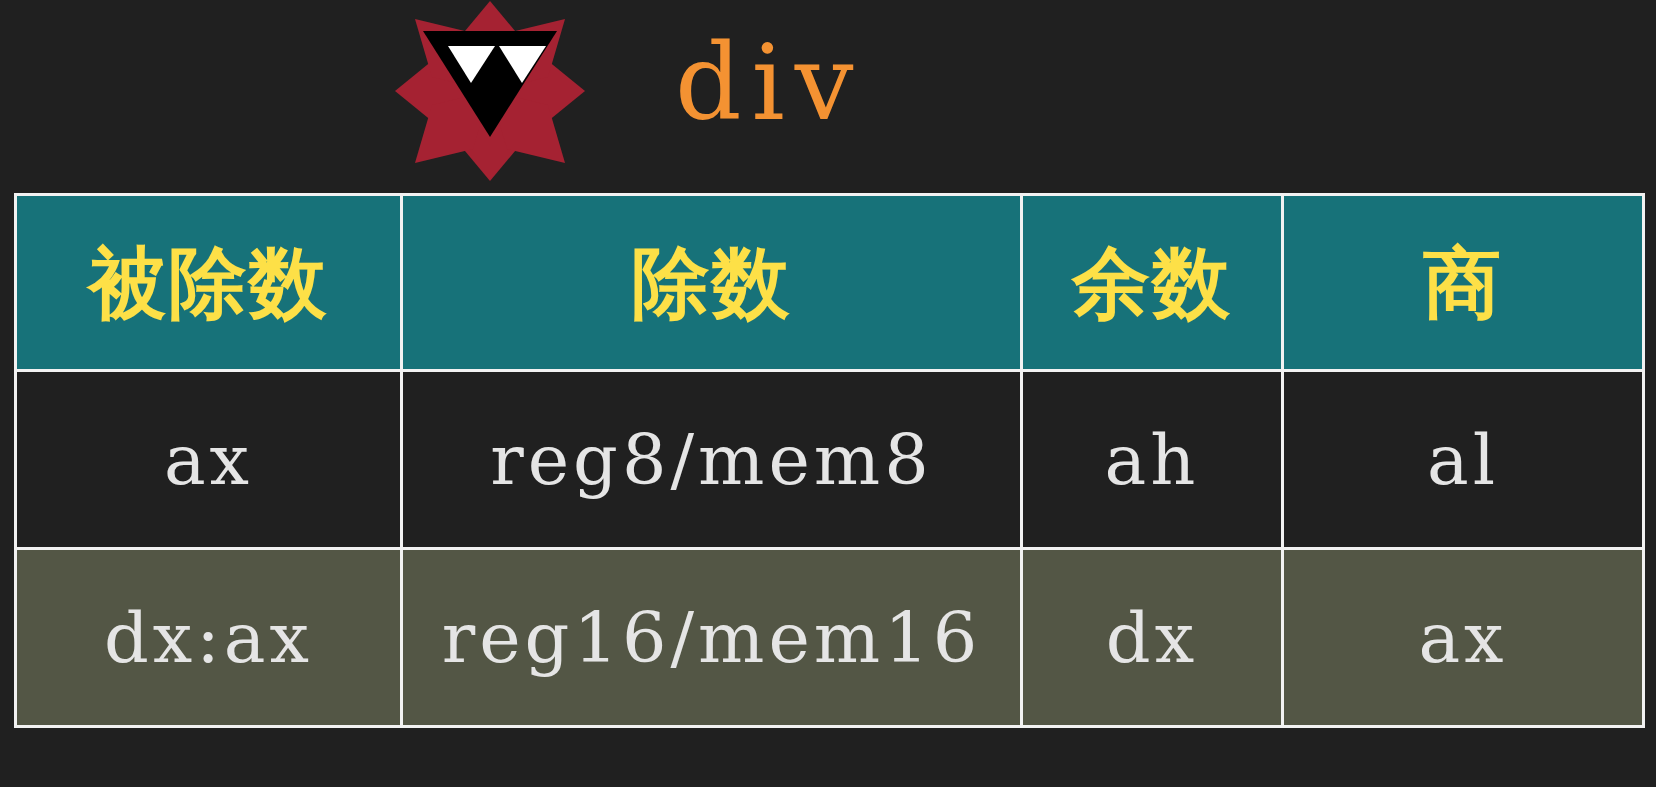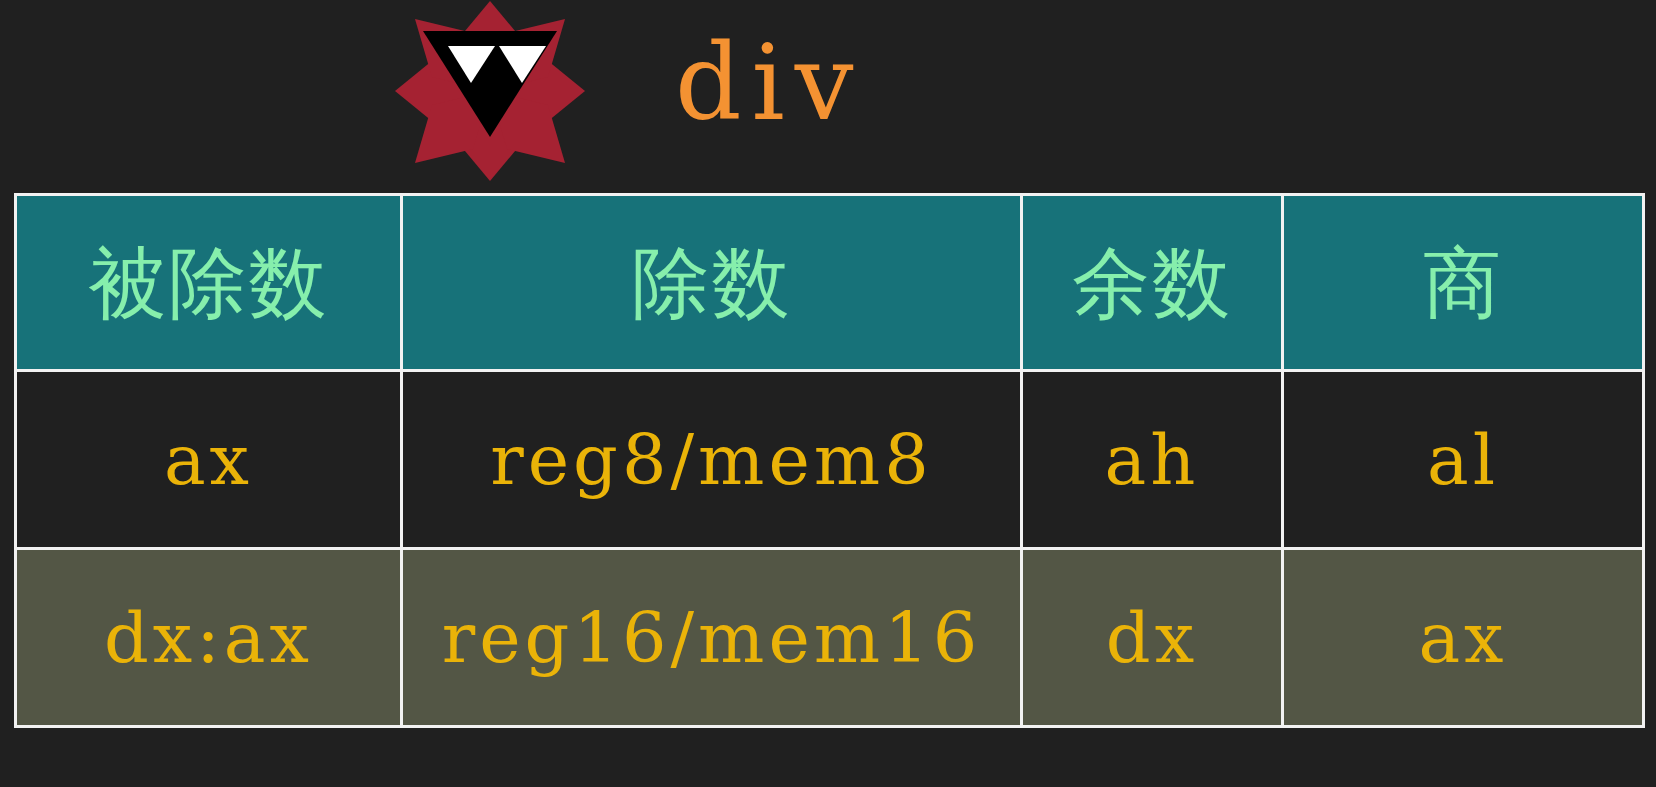--- a/index.html
+++ b/index.html
@@ -91,34 +91,34 @@
   col.c1 { width: 386px; }
   col.c2 { width: 620px; }
   col.c3 { width: 261px; }
   col.c4 { width: 361px; }
 
   thead tr { height: 176px; }
   tbody tr { height: 178px; }
 
   table.reg-table th {
     background: #177279;
-    color: #86efac;
+    color: #fde047;
     font-family: "DejaVu Sans", "Liberation Sans", sans-serif;
-    font-weight: normal;
+    font-weight: bold;
     font-size: 78px;
     line-height: 1;
     letter-spacing: 2px;
   }
 
   table.reg-table td {
     font-family: "DejaVu Serif", "Liberation Serif", serif;
     font-size: 70px;
     line-height: 1;
     letter-spacing: 4px;
-    color: #eab308;
+    color: #e5e5e5;
     white-space: nowrap;
   }
 
   tr.row-dark td { background: #202020; }
   tr.row-olive td { background: #535645; text-align: center; }
 
   
   table.reg-table { border: 3px solid #f2f2f2; }
 </style>
 </head>

